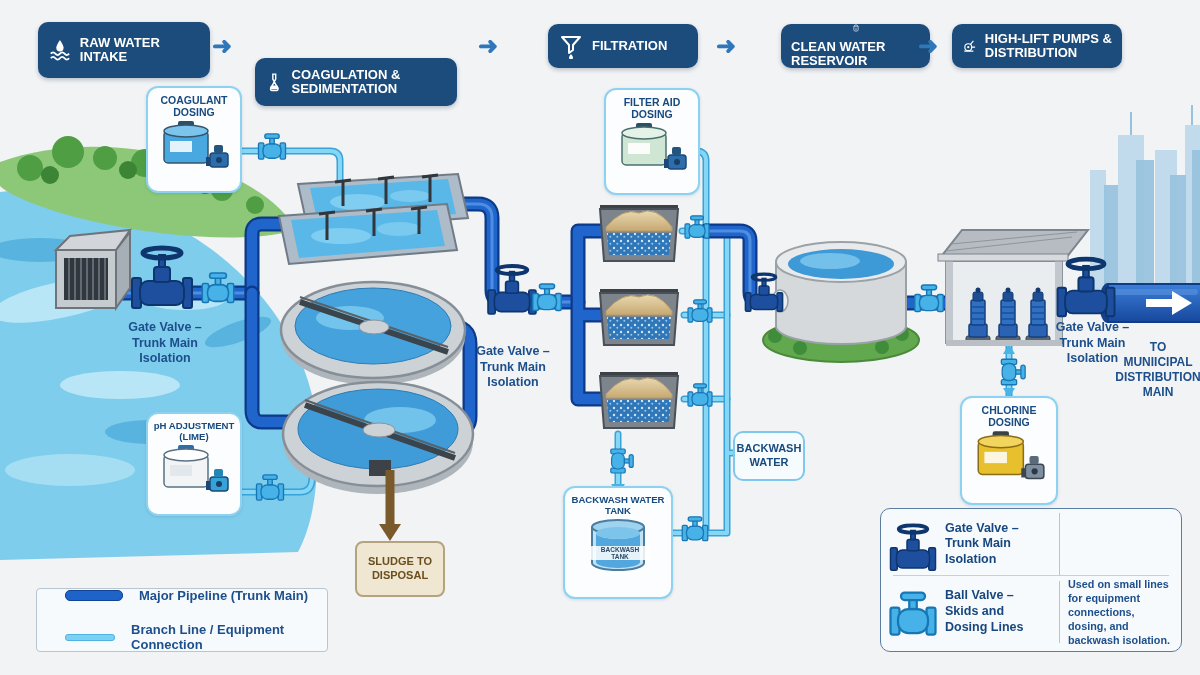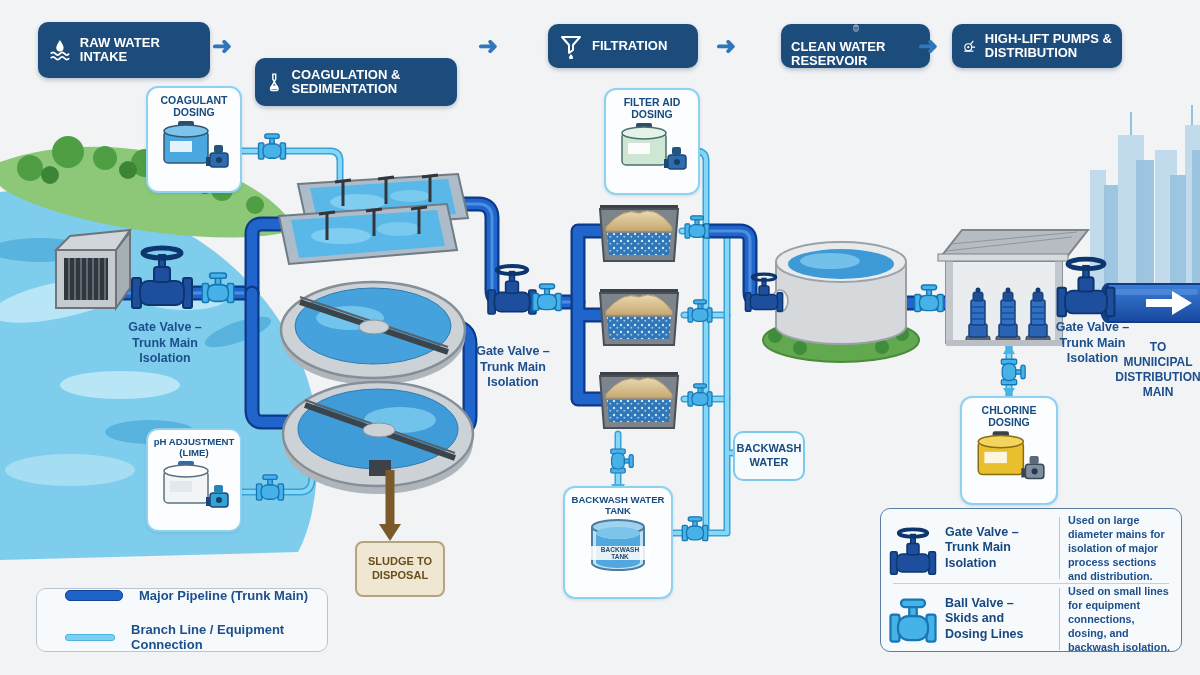--- a/index.html
+++ b/index.html
@@ -18,21 +18,21 @@
   .step-arrow{position:absolute;color:#2f77b8;font-size:24px;font-weight:bold;line-height:1;}
   
   .dose{position:absolute;background:#fbfdff;border:2.5px solid #8ed2f2;border-radius:12px;display:flex;flex-direction:column;align-items:center;padding-top:6px;box-shadow:0 1px 3px rgba(40,70,100,.15);}
   .dose .ttl{font-size:10.5px;font-weight:bold;color:#174a7e;text-align:center;line-height:1.18;}
   .plain-label{position:absolute;font-size:12.5px;font-weight:bold;color:#1d4f8c;text-align:center;line-height:1.25;}
   .tan-box{position:absolute;background:#efe7d2;border:2px solid #b5a37d;border-radius:8px;display:flex;align-items:center;justify-content:center;
            font-size:11px;font-weight:bold;color:#6b4e1e;text-align:center;line-height:1.25;}
   .bw-box{position:absolute;background:#f6fbfe;border:2px solid #7ec8ee;border-radius:10px;display:flex;align-items:center;justify-content:center;
           font-size:11px;font-weight:bold;color:#174a7e;text-align:center;line-height:1.25;}
   
-  .legend-left{position:absolute;left:36px;top:588px;width:292px;height:64px;background:#f7fafc;border:1.5px solid #b9c6d2;border-radius:10px;
+  .legend-left{position:absolute;left:36px;top:588px;width:292px;height:64px;background:#f7fafc;border:1.5px solid #b9c6d2;border-radius:4px;
                display:flex;flex-direction:column;justify-content:center;gap:19px;padding-left:28px;box-sizing:border-box;}
   .lrow{display:flex;align-items:center;gap:16px;}
   .sw-major{width:56px;height:9px;border-radius:5px;background:#1e63c8;border:1px solid #11439b;}
   .sw-branch{width:56px;height:5px;border-radius:3px;background:#7ad1f4;border:1px solid #4fb2e0;}
   .ltext{font-size:13px;font-weight:bold;color:#1d4f8c;}
   .legend-right{position:absolute;left:880px;top:508px;width:302px;height:144px;background:#f7fafc;border:1.5px solid #5b7da4;border-radius:10px;
                 display:flex;flex-direction:column;justify-content:space-evenly;padding:4px 8px;box-sizing:border-box;}
   .vrow{display:flex;align-items:center;gap:8px;}
   .vname{width:106px;font-size:12.5px;font-weight:bold;color:#17477e;line-height:1.25;}
   .vdiv{width:0;border-left:1.5px solid #b9c6d2;height:62px;}
@@ -398,21 +398,21 @@
     <rect x="10" y="12" width="44" height="32" rx="4" fill="#49a8e0" stroke="#35566e" stroke-width="1.5"></rect>
     <ellipse cx="32" cy="12" rx="22" ry="6" fill="#7cc4ec" stroke="#35566e" stroke-width="1.5"></ellipse>
     <rect x="16" y="22" width="22" height="11" fill="#fff" opacity=".85"></rect>
     <rect x="52" y="38" width="4" height="9" fill="#1b4878"></rect>
     <rect x="56" y="34" width="18" height="14" rx="3" fill="#2e6dac" stroke="#1b4878" stroke-width="1.5"></rect>
     <rect x="60" y="26" width="9" height="8" rx="2" fill="#24557e"></rect>
     <circle cx="65" cy="41" r="3" fill="#183f66"></circle>
   </svg>
 </div>
 
-<div class="dose" style="left:146px;top:428px;width:92px;height:94px;">
+<div class="dose" style="left:146px;top:412px;width:92px;height:94px;">
   <div class="ttl pre" style="font-size:9.6px">pH ADJUSTMENT
 (LIME)</div>
   <svg width="80" height="56" viewBox="0 0 80 56">
     <rect x="24" y="2" width="16" height="7" rx="2" fill="#2e6dac"></rect>
     <rect x="10" y="12" width="44" height="32" rx="4" fill="#f2f4f6" stroke="#5a7184" stroke-width="1.5"></rect>
     <ellipse cx="32" cy="12" rx="22" ry="6" fill="#ffffff" stroke="#5a7184" stroke-width="1.5"></ellipse>
     <rect x="16" y="22" width="22" height="11" fill="#e2e8ec"></rect>
     <rect x="52" y="38" width="4" height="9" fill="#1b4878"></rect>
     <rect x="56" y="34" width="18" height="14" rx="3" fill="#35a3d8" stroke="#1b4878" stroke-width="1.5"></rect>
     <rect x="60" y="26" width="9" height="8" rx="2" fill="#2486b4"></rect>
@@ -500,21 +500,20 @@
         <rect x="21" y="-15" width="9" height="30" rx="2"></rect>
         <rect x="-22" y="-12" width="44" height="24" rx="8"></rect>
         <rect x="-8" y="-26" width="16" height="15" rx="3"></rect>
         <rect x="-3" y="-38" width="6" height="12"></rect>
         <ellipse cx="0" cy="-40" rx="19" ry="5" fill="none" stroke-width="5"></ellipse>
       </g>
     </svg>
     <div class="vname pre">Gate Valve –
 Trunk Main Isolation</div>
     <div class="vdiv"></div>
-    <div class="vdesc">Used on large diameter mains for isolation of major process sections and distribution.</div>
   </div>
   <div class="hsep"></div>
   <div class="vrow">
     <svg width="48" height="48" viewBox="-16 -22 32 32">
       <g fill="#47b2e8" stroke="#1777b4" stroke-width="1.5">
         <rect x="-15" y="-9" width="6" height="18" rx="1.5"></rect>
         <rect x="9" y="-9" width="6" height="18" rx="1.5"></rect>
         <rect x="-10" y="-8" width="20" height="16" rx="7"></rect>
         <rect x="-2.5" y="-15" width="5" height="7"></rect>
         <rect x="-8" y="-19" width="16" height="5" rx="2.5"></rect>

